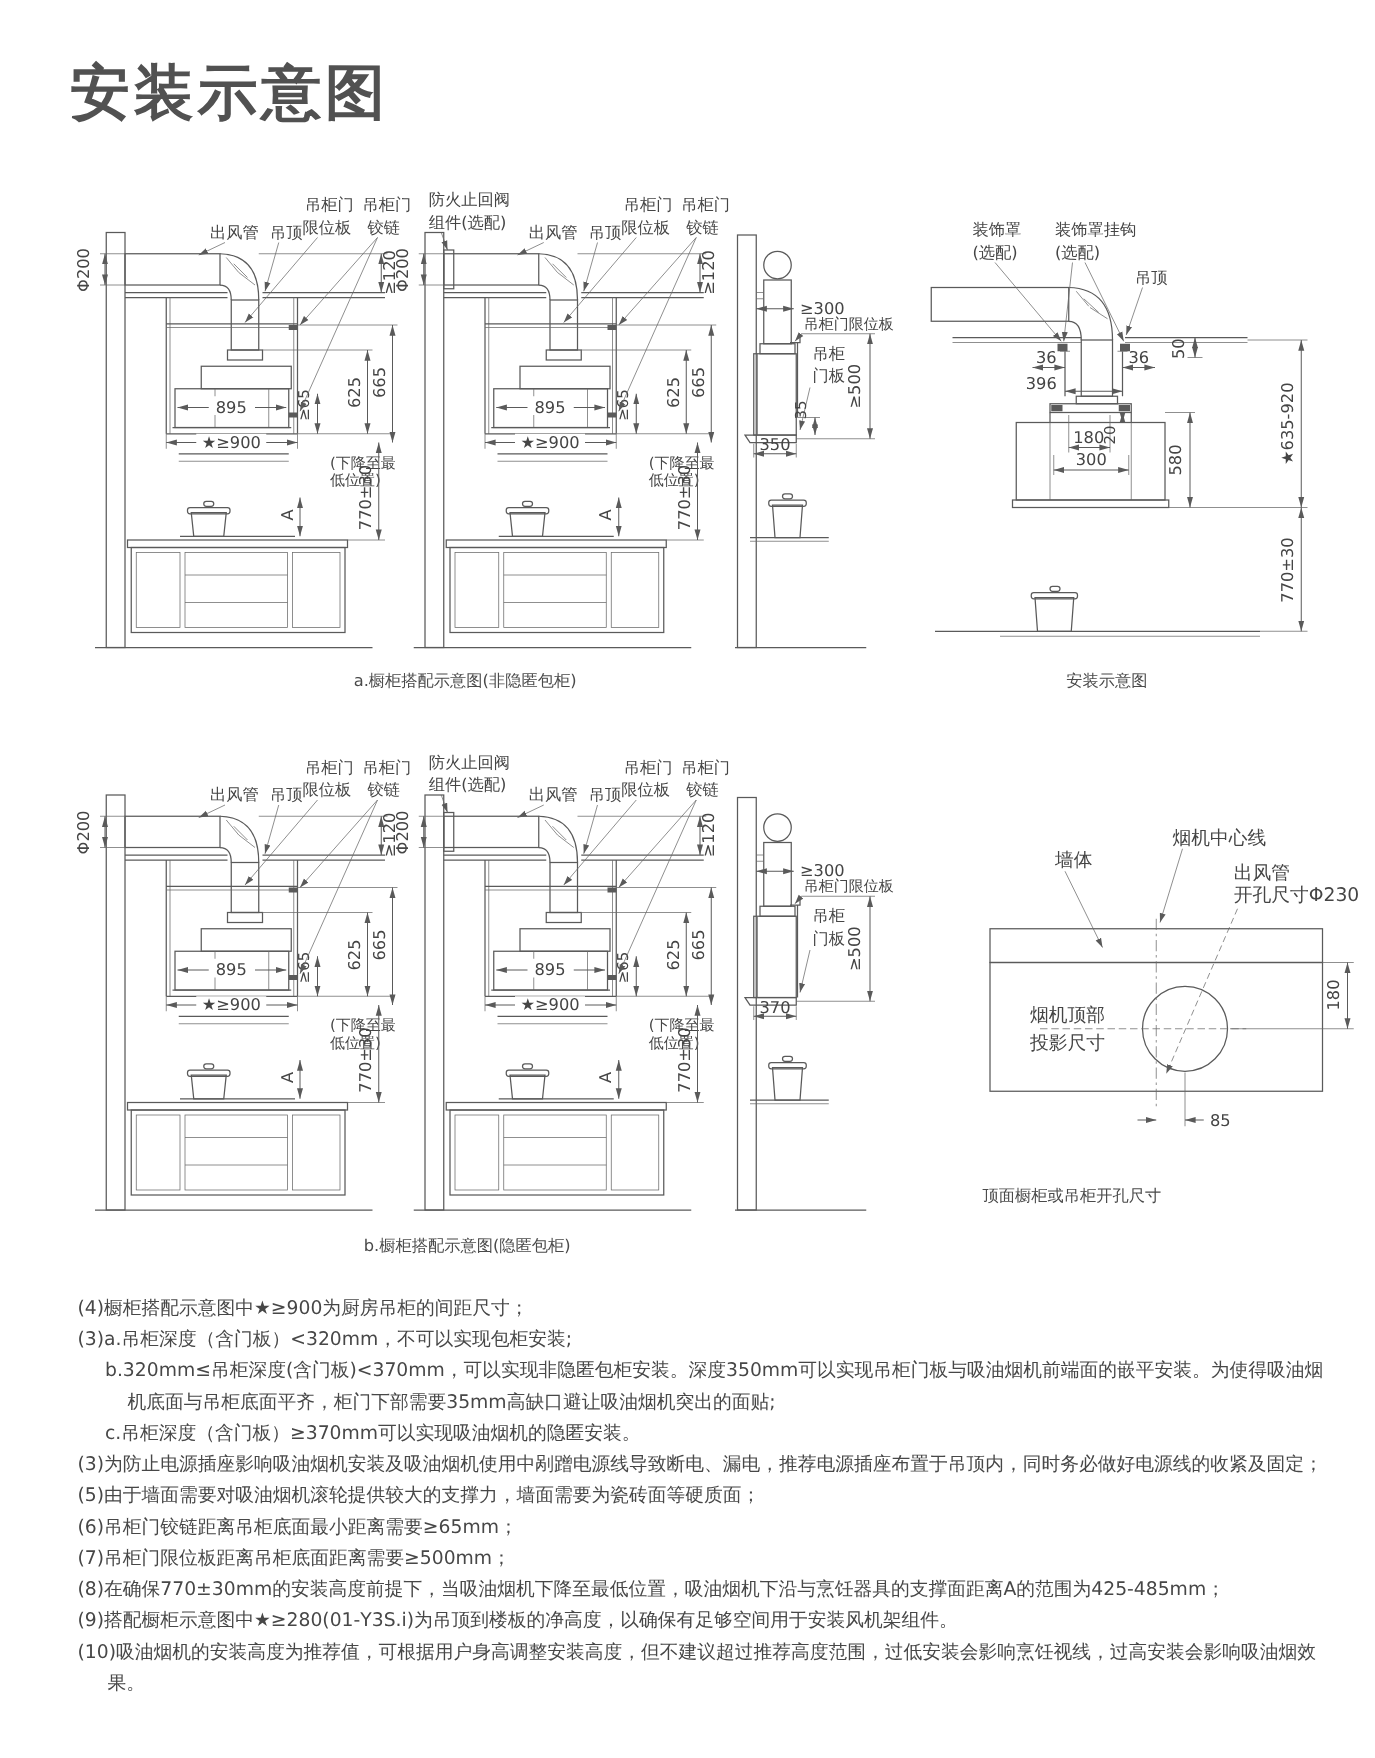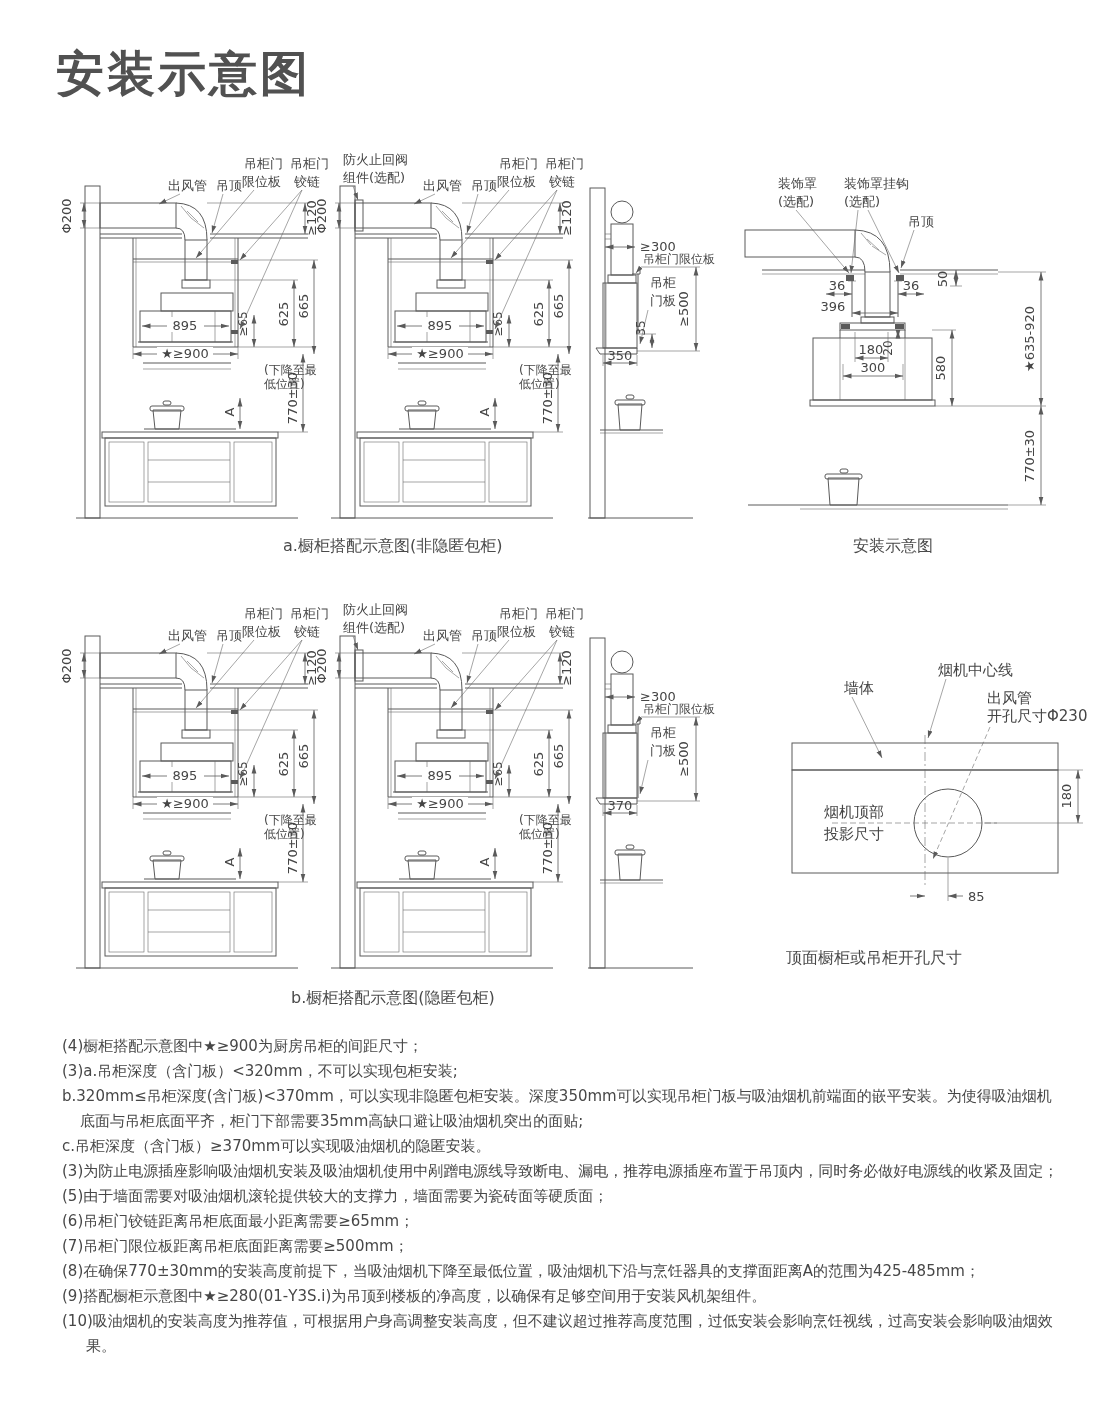--- a/index.html
+++ b/index.html
@@ -1,37 +1,37 @@
 <!DOCTYPE html>
 <html><head>
 <meta charset="utf-8">
 <style>
   html,body{margin:0;padding:0;background:#fff;}
   #page{position:relative;width:1100px;height:1406px;background:#fff;overflow:hidden;
         font-family:"DejaVu Sans",sans-serif;color:#474747;}
   #title{position:absolute;left:56px;top:42px;font-size:48px;font-weight:700;
          color:#515151;letter-spacing:3px;}
-  .cap{position:absolute;font-size:16px;color:#4a4a4a;white-space:nowrap;}
+  .cap{position:absolute;font-size:13px;color:#4a4a4a;white-space:nowrap;}
   .cab-slot{position:absolute;width:285px;height:380px;}
   .side-slot{position:absolute;width:175px;height:380px;}
   svg{display:block;overflow:visible;}
   .ln{fill:none;stroke:#5a5a5a;stroke-width:1;}
   .lnt{fill:none;stroke:#6a6a6a;stroke-width:.6;}
   .fillg{fill:#5a5a5a;stroke:none;}
   .wbg{fill:#fff;stroke:none;}
   .t{font-family:"DejaVu Sans",sans-serif;font-size:13px;fill:#454545;stroke:none;}
   .t12{font-size:12px;}
   .t15{font-size:15px;}
   .dim{fill:none;stroke:#5a5a5a;stroke-width:.8;}
   svg .valve-only{display:none;}
   svg.valve .valve-only{display:inline;}
   #notes{position:absolute;left:62px;top:1034px;width:1000px;font-size:15px;
          line-height:25px;color:#474747;}
   .note-line{padding-left:24px;text-indent:-24px;}
-  .note-line.sub{padding-left:18px;text-indent:-18px;}
+  .note-line.sub{margin-left:22px;padding-left:18px;text-indent:-18px;}
 </style>
 </head>
 <body>
 
 <svg width="0" height="0" style="position:absolute" aria-hidden="true">
   <defs>
     <marker id="ar" markerWidth="10" markerHeight="8" refX="8.5" refY="3" orient="auto-start-reverse" markerUnits="userSpaceOnUse">
       <path d="M0,0.6 L8.5,3 L0,5.4 Z" fill="#5a5a5a"></path>
     </marker>
     <marker id="arl" markerWidth="9" markerHeight="8" refX="7.5" refY="3" orient="auto" markerUnits="userSpaceOnUse">

